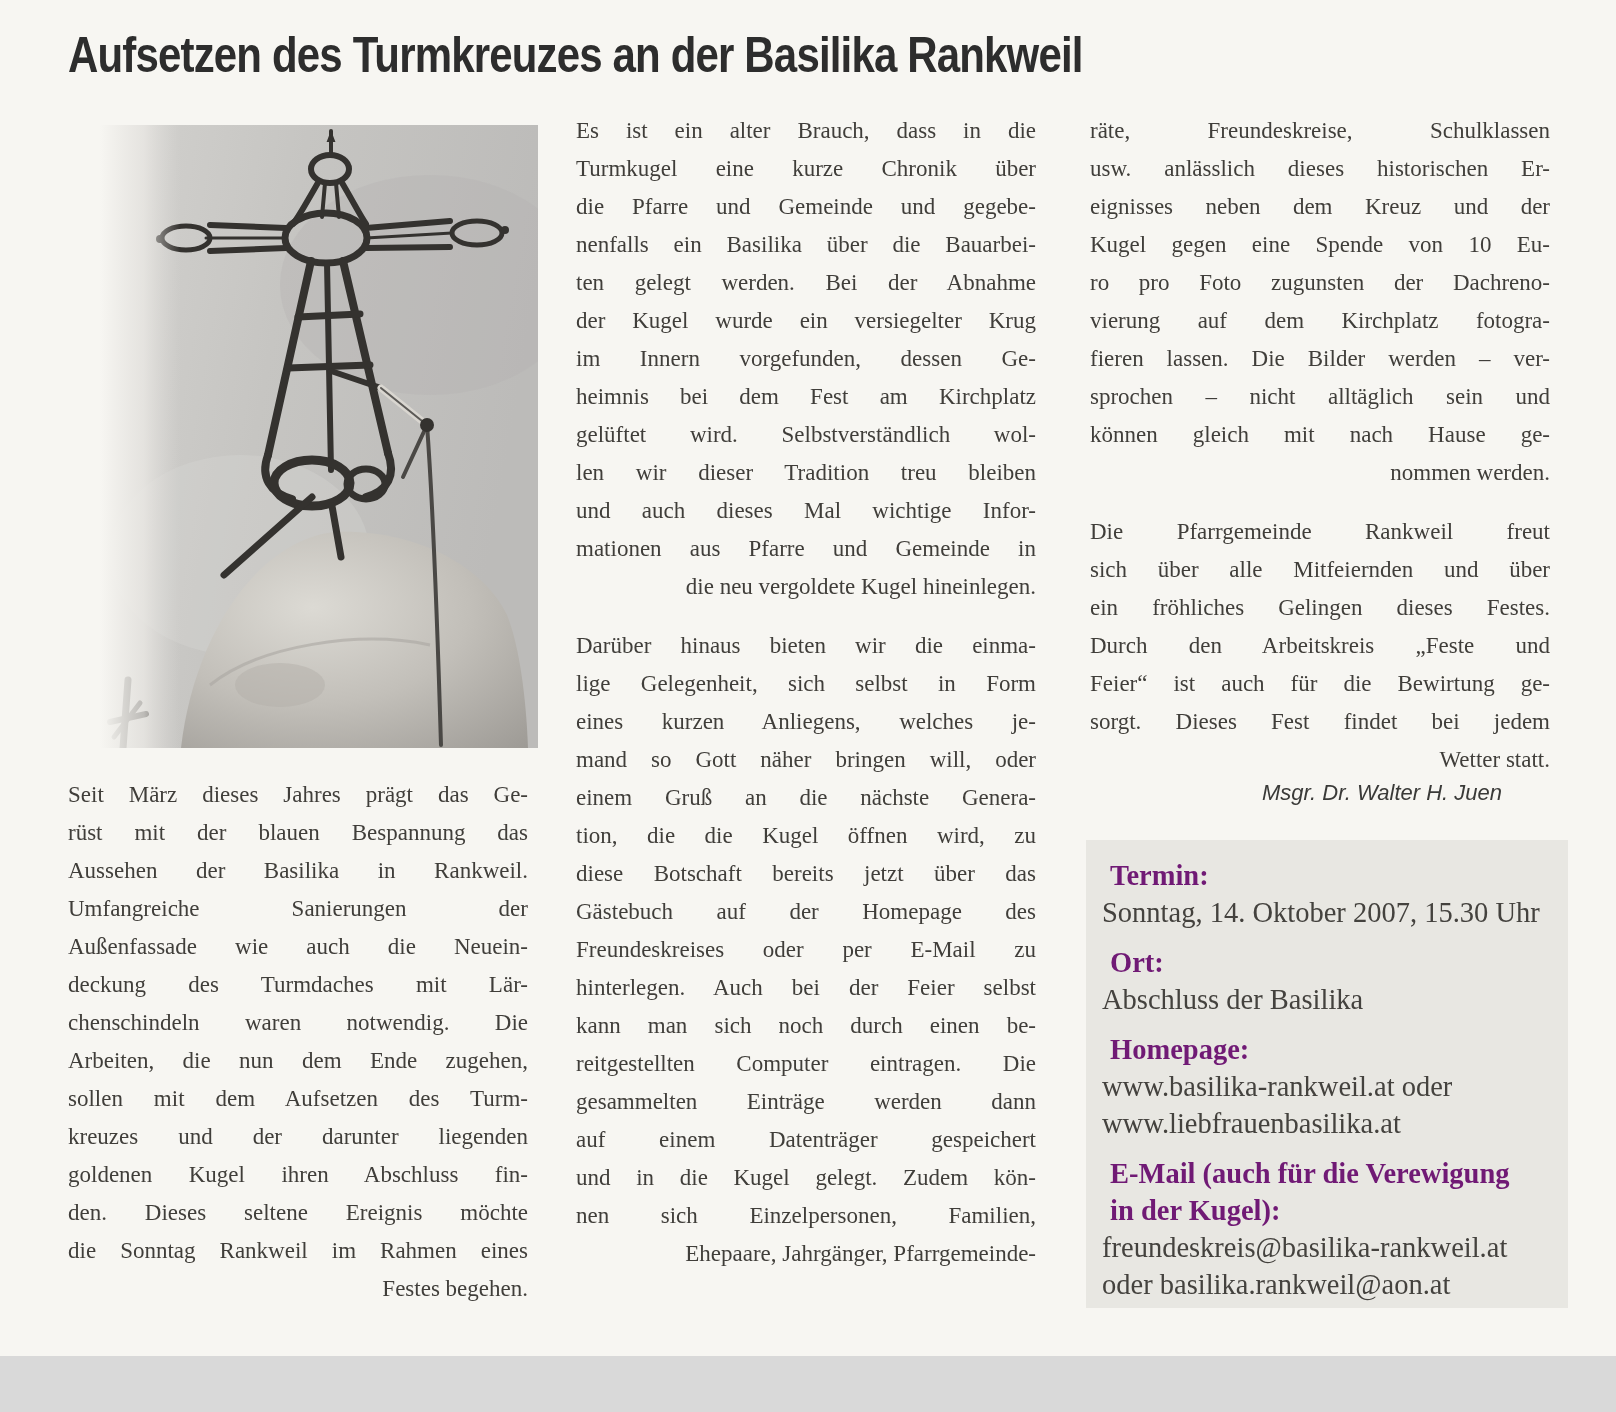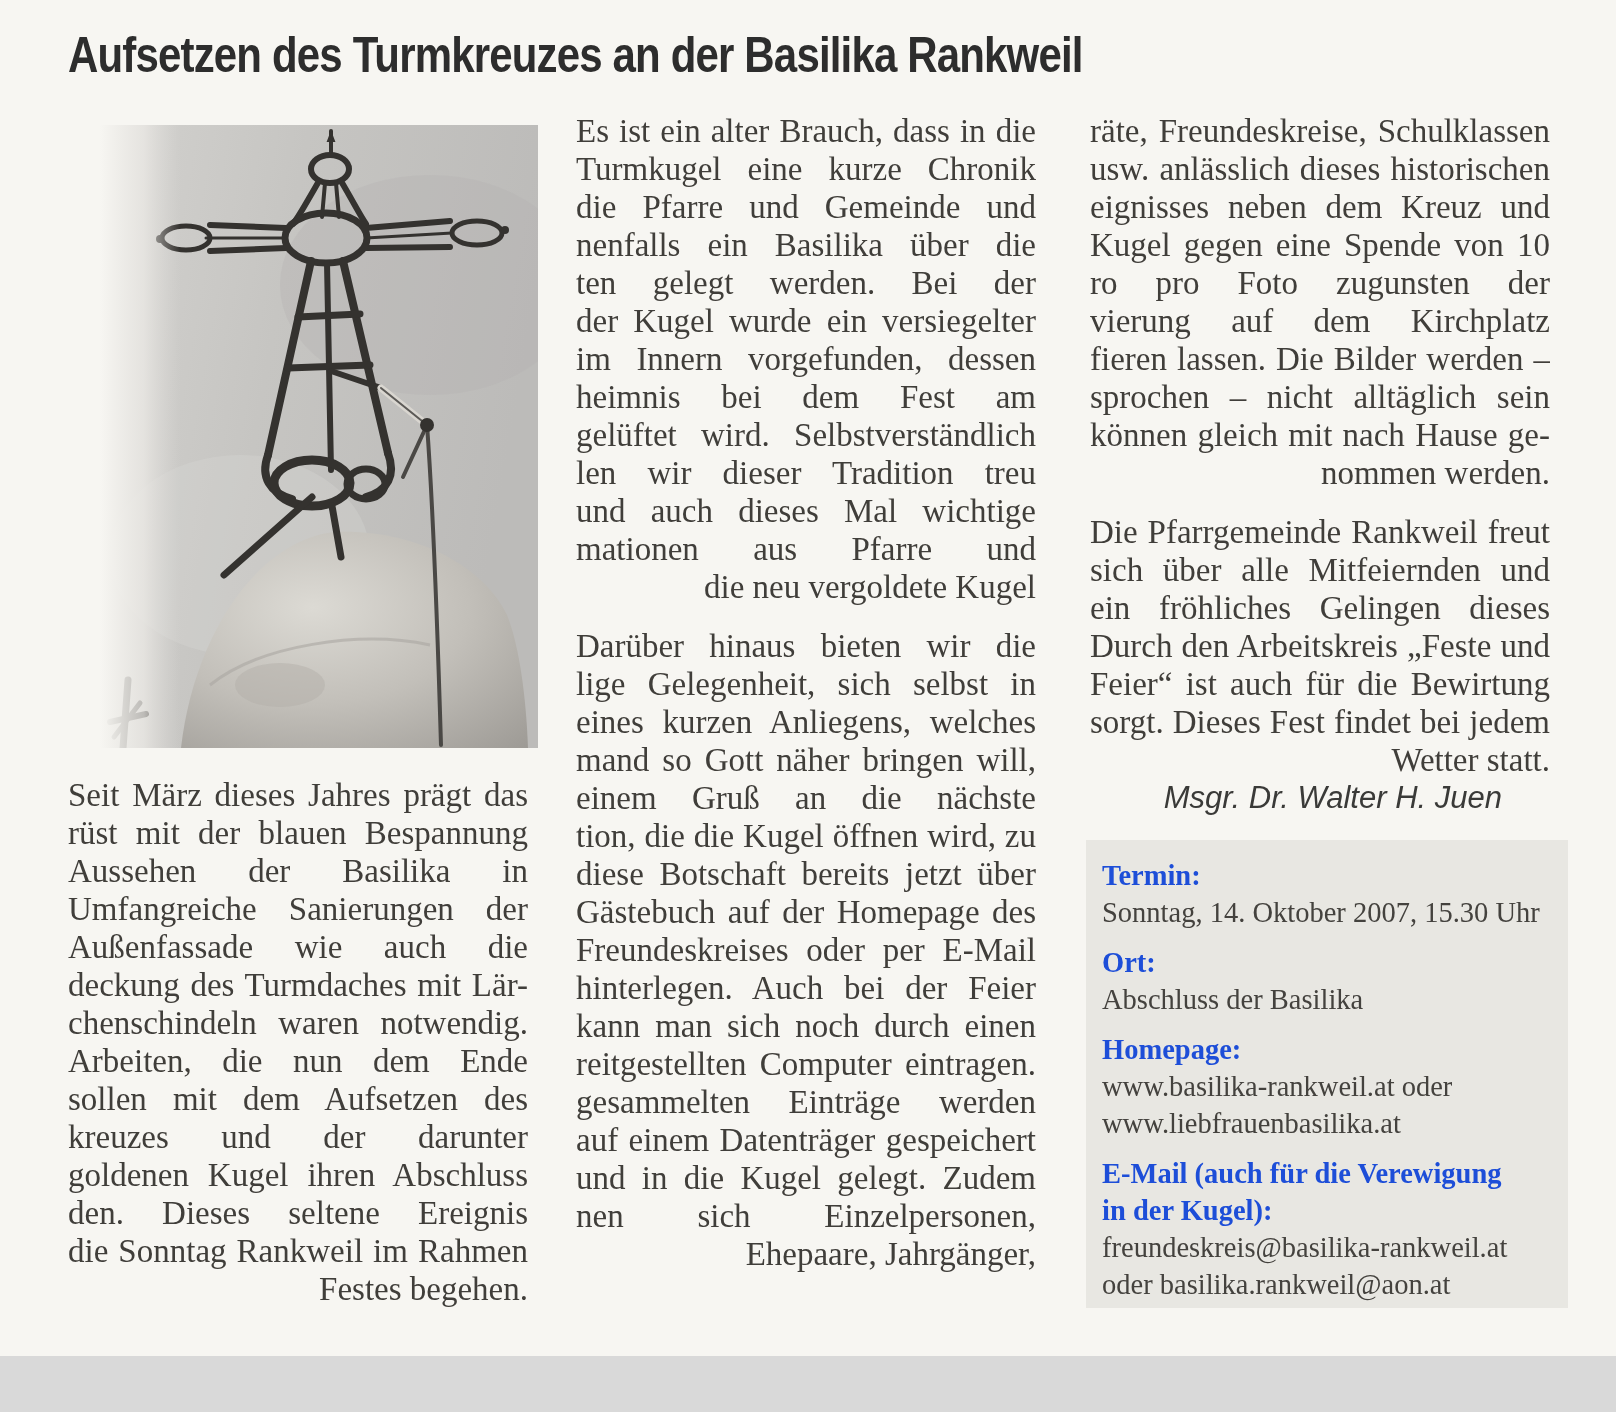--- a/index.html
+++ b/index.html
@@ -11,49 +11,49 @@
   }
   .title {
     position:absolute; left:68px; top:26px; margin:0;
     font-family:"Liberation Sans", sans-serif;
     font-weight:700; font-size:50px; letter-spacing:-1px;
     color:#2d2d2d; white-space:nowrap;
     transform:scaleX(0.84); transform-origin:left top;
   }
   .col {
     position:absolute; width:460px;
-    color:#403e3a; font-size:33px;
+    color:#403e3a; font-size:23px;
   }
   .line, .jline {
     height:38px; line-height:38px; overflow:hidden;
     white-space:nowrap;
   }
   .jline { text-align:justify; white-space:normal; }
   .jline::after { content:""; display:inline-block; width:100%; height:0; }
   .jline.last { text-align:right; }
   .jline.last::after { content:none; }
   .para + .para { margin-top:21px; }
   .col-left   { left:68px;  top:776px; }
   .col-middle { left:576px; top:112px; }
   .col-right  { left:1090px; top:112px; }
   .signature {
     position:absolute; left:1090px; top:780px; width:412px;
     text-align:right;
     font-family:"Liberation Sans", sans-serif;
-    font-style:italic; font-size:31px; color:#3a3a38;
+    font-style:italic; font-size:22px; color:#3a3a38;
   }
   .infobox {
     position:absolute; left:1086px; top:840px; width:482px; height:468px;
     background:#e8e7e2; box-sizing:border-box;
     padding:17px 18px 0 16px;
     color:#44423e;
   }
   .infobox .line { height:37px; line-height:37px; font-size:28.5px; }
   .ib-group { margin-bottom:13px; }
-  .ib-label .line { font-weight:700; color:#1d4ed8; }
+  .ib-label .line { font-weight:700; color:#701a75;margin-left:8px; }
   .photo {
     position:absolute; left:100px; top:125px; width:438px; height:623px;
     margin:0;
   }
   .photo svg { display:block; }
 </style>
 </head>
 <body>
 
 <div class="page">

